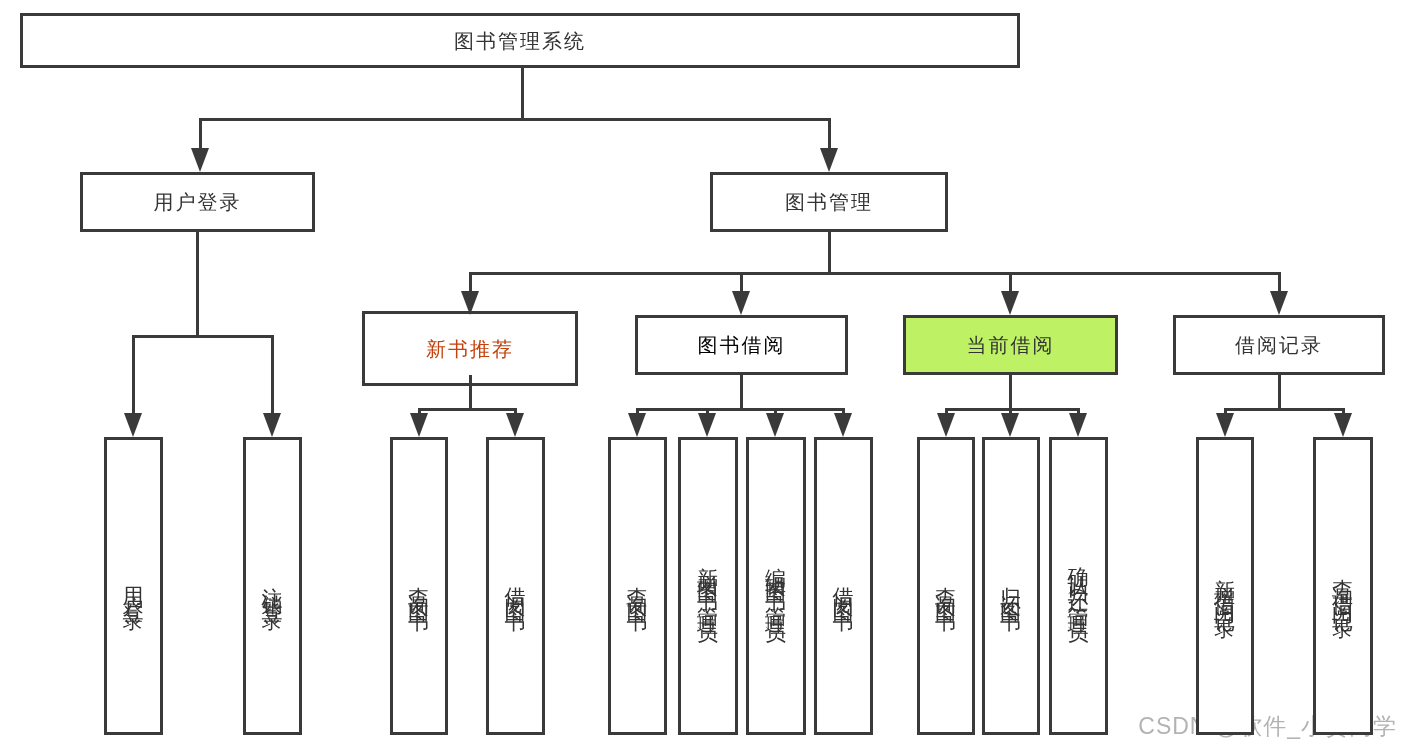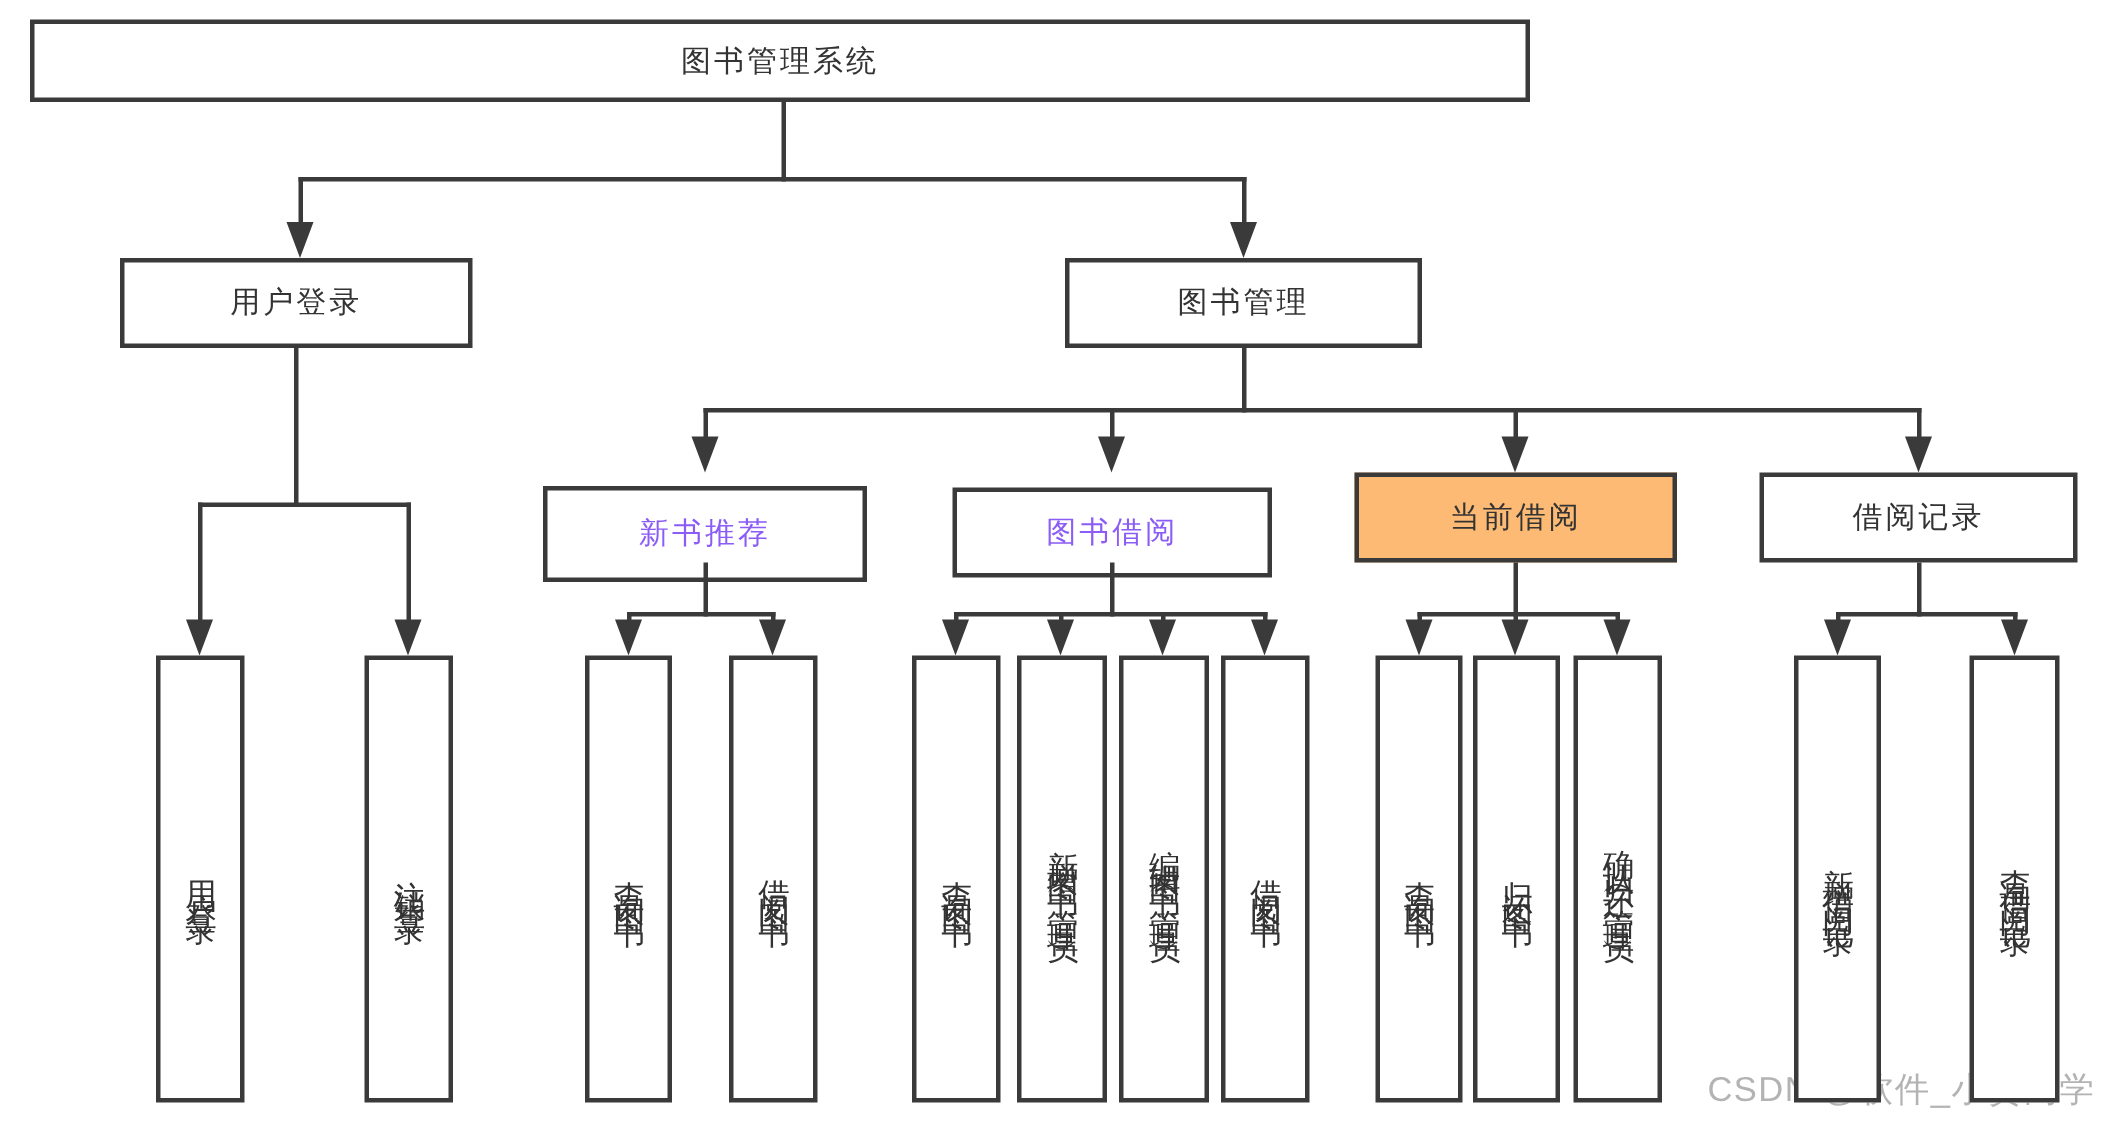--- a/index.html
+++ b/index.html
@@ -41,27 +41,27 @@
   <div class="watermark">CSDN @软件_小贺同学</div>
 <div class="node" style="left: 20px; top: 13px; width: 1000px; height: 55px; border-color: rgb(58, 58, 58); background: rgb(255, 255, 255); color: rgb(51, 51, 51);">
       <span class="label">图书管理系统</span>
     </div>
     <div class="node" style="left: 80px; top: 172px; width: 235px; height: 60px; border-color: rgb(58, 58, 58); background: rgb(255, 255, 255); color: rgb(51, 51, 51);">
       <span class="label">用户登录</span>
     </div>
     <div class="node" style="left: 710px; top: 172px; width: 238px; height: 60px; border-color: rgb(58, 58, 58); background: rgb(255, 255, 255); color: rgb(51, 51, 51); text-align: center;">
       <span class="label">图书管理</span>
     </div>
-    <div class="node" style="left: 362px; top: 324px; width: 216px; height: 64px; border-color: rgb(58, 58, 58); background: rgb(255, 255, 255); color: #8b5cf6;">
+    <div class="node" style="left: 362px; top: 311px; width: 216px; height: 75px; border-color: rgb(58, 58, 58); background: rgb(255, 255, 255); color: #c2410c;">
       <span class="label">新书推荐</span>
     </div>
-    <div class="node" style="left: 635px; top: 315px; width: 213px; height: 60px; border-color: rgb(58, 58, 58); background: rgb(255, 255, 255); color: #8b5cf6; margin-top: 10px;">
+    <div class="node" style="left: 635px; top: 315px; width: 213px; height: 60px; border-color: rgb(58, 58, 58); background: rgb(255, 255, 255); color: #000000;">
       <span class="label">图书借阅</span>
     </div>
-    <div class="node" style="left: 903px; top: 315px; width: 215px; height: 60px; border-color: rgb(58, 58, 58); background: #fdba74; color: rgb(51, 51, 51);">
+    <div class="node" style="left: 903px; top: 315px; width: 215px; height: 60px; border-color: rgb(58, 58, 58); background: #bef264; color: rgb(51, 51, 51);">
       <span class="label">当前借阅</span>
     </div>
     <div class="node" style="left: 1173px; top: 315px; width: 212px; height: 60px; border-color: rgb(58, 58, 58); background: rgb(255, 255, 255); color: rgb(51, 51, 51);">
       <span class="label">借阅记录</span>
     </div>
     <div class="node v" style="left: 104px; top: 437px; width: 59px; height: 298px; border-color: rgb(58, 58, 58); background: rgb(255, 255, 255); color: rgb(51, 51, 51);">
       <span class="label">用户登录</span>
     </div>
     <div class="node v" style="left: 243px; top: 437px; width: 59px; height: 298px; border-color: rgb(58, 58, 58); background: rgb(255, 255, 255); color: rgb(51, 51, 51);">
       <span class="label">注销登录</span>

